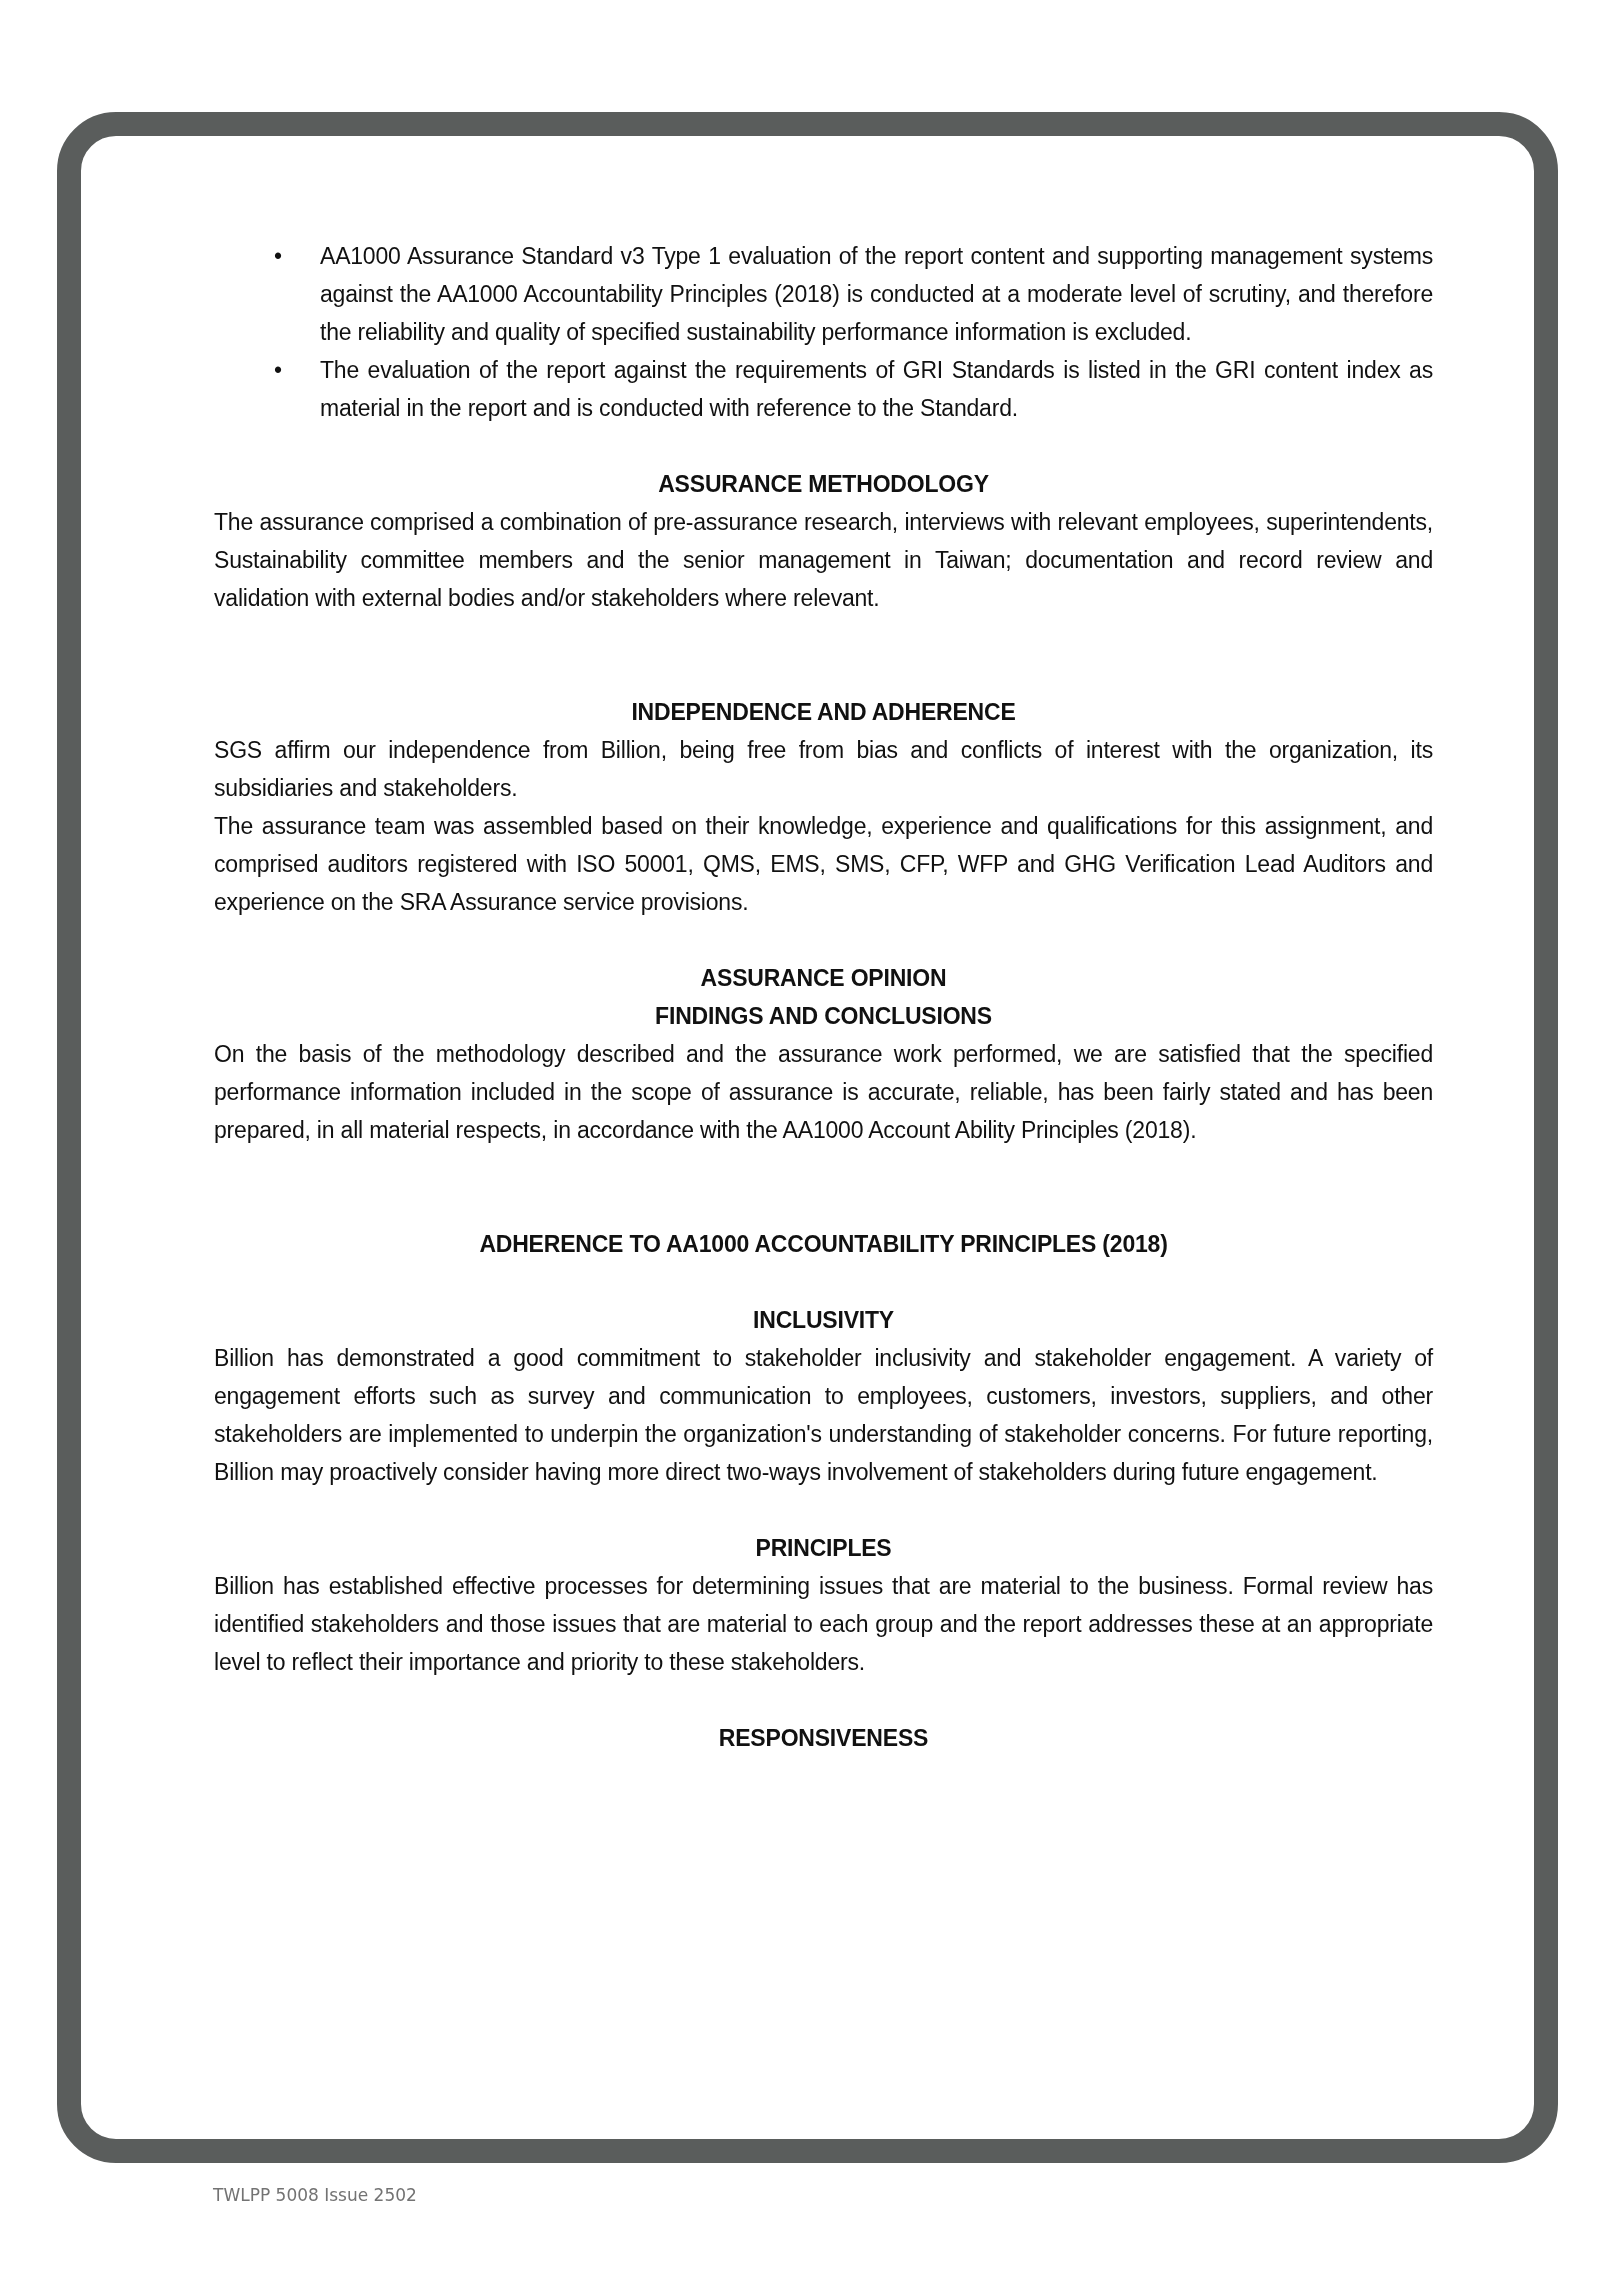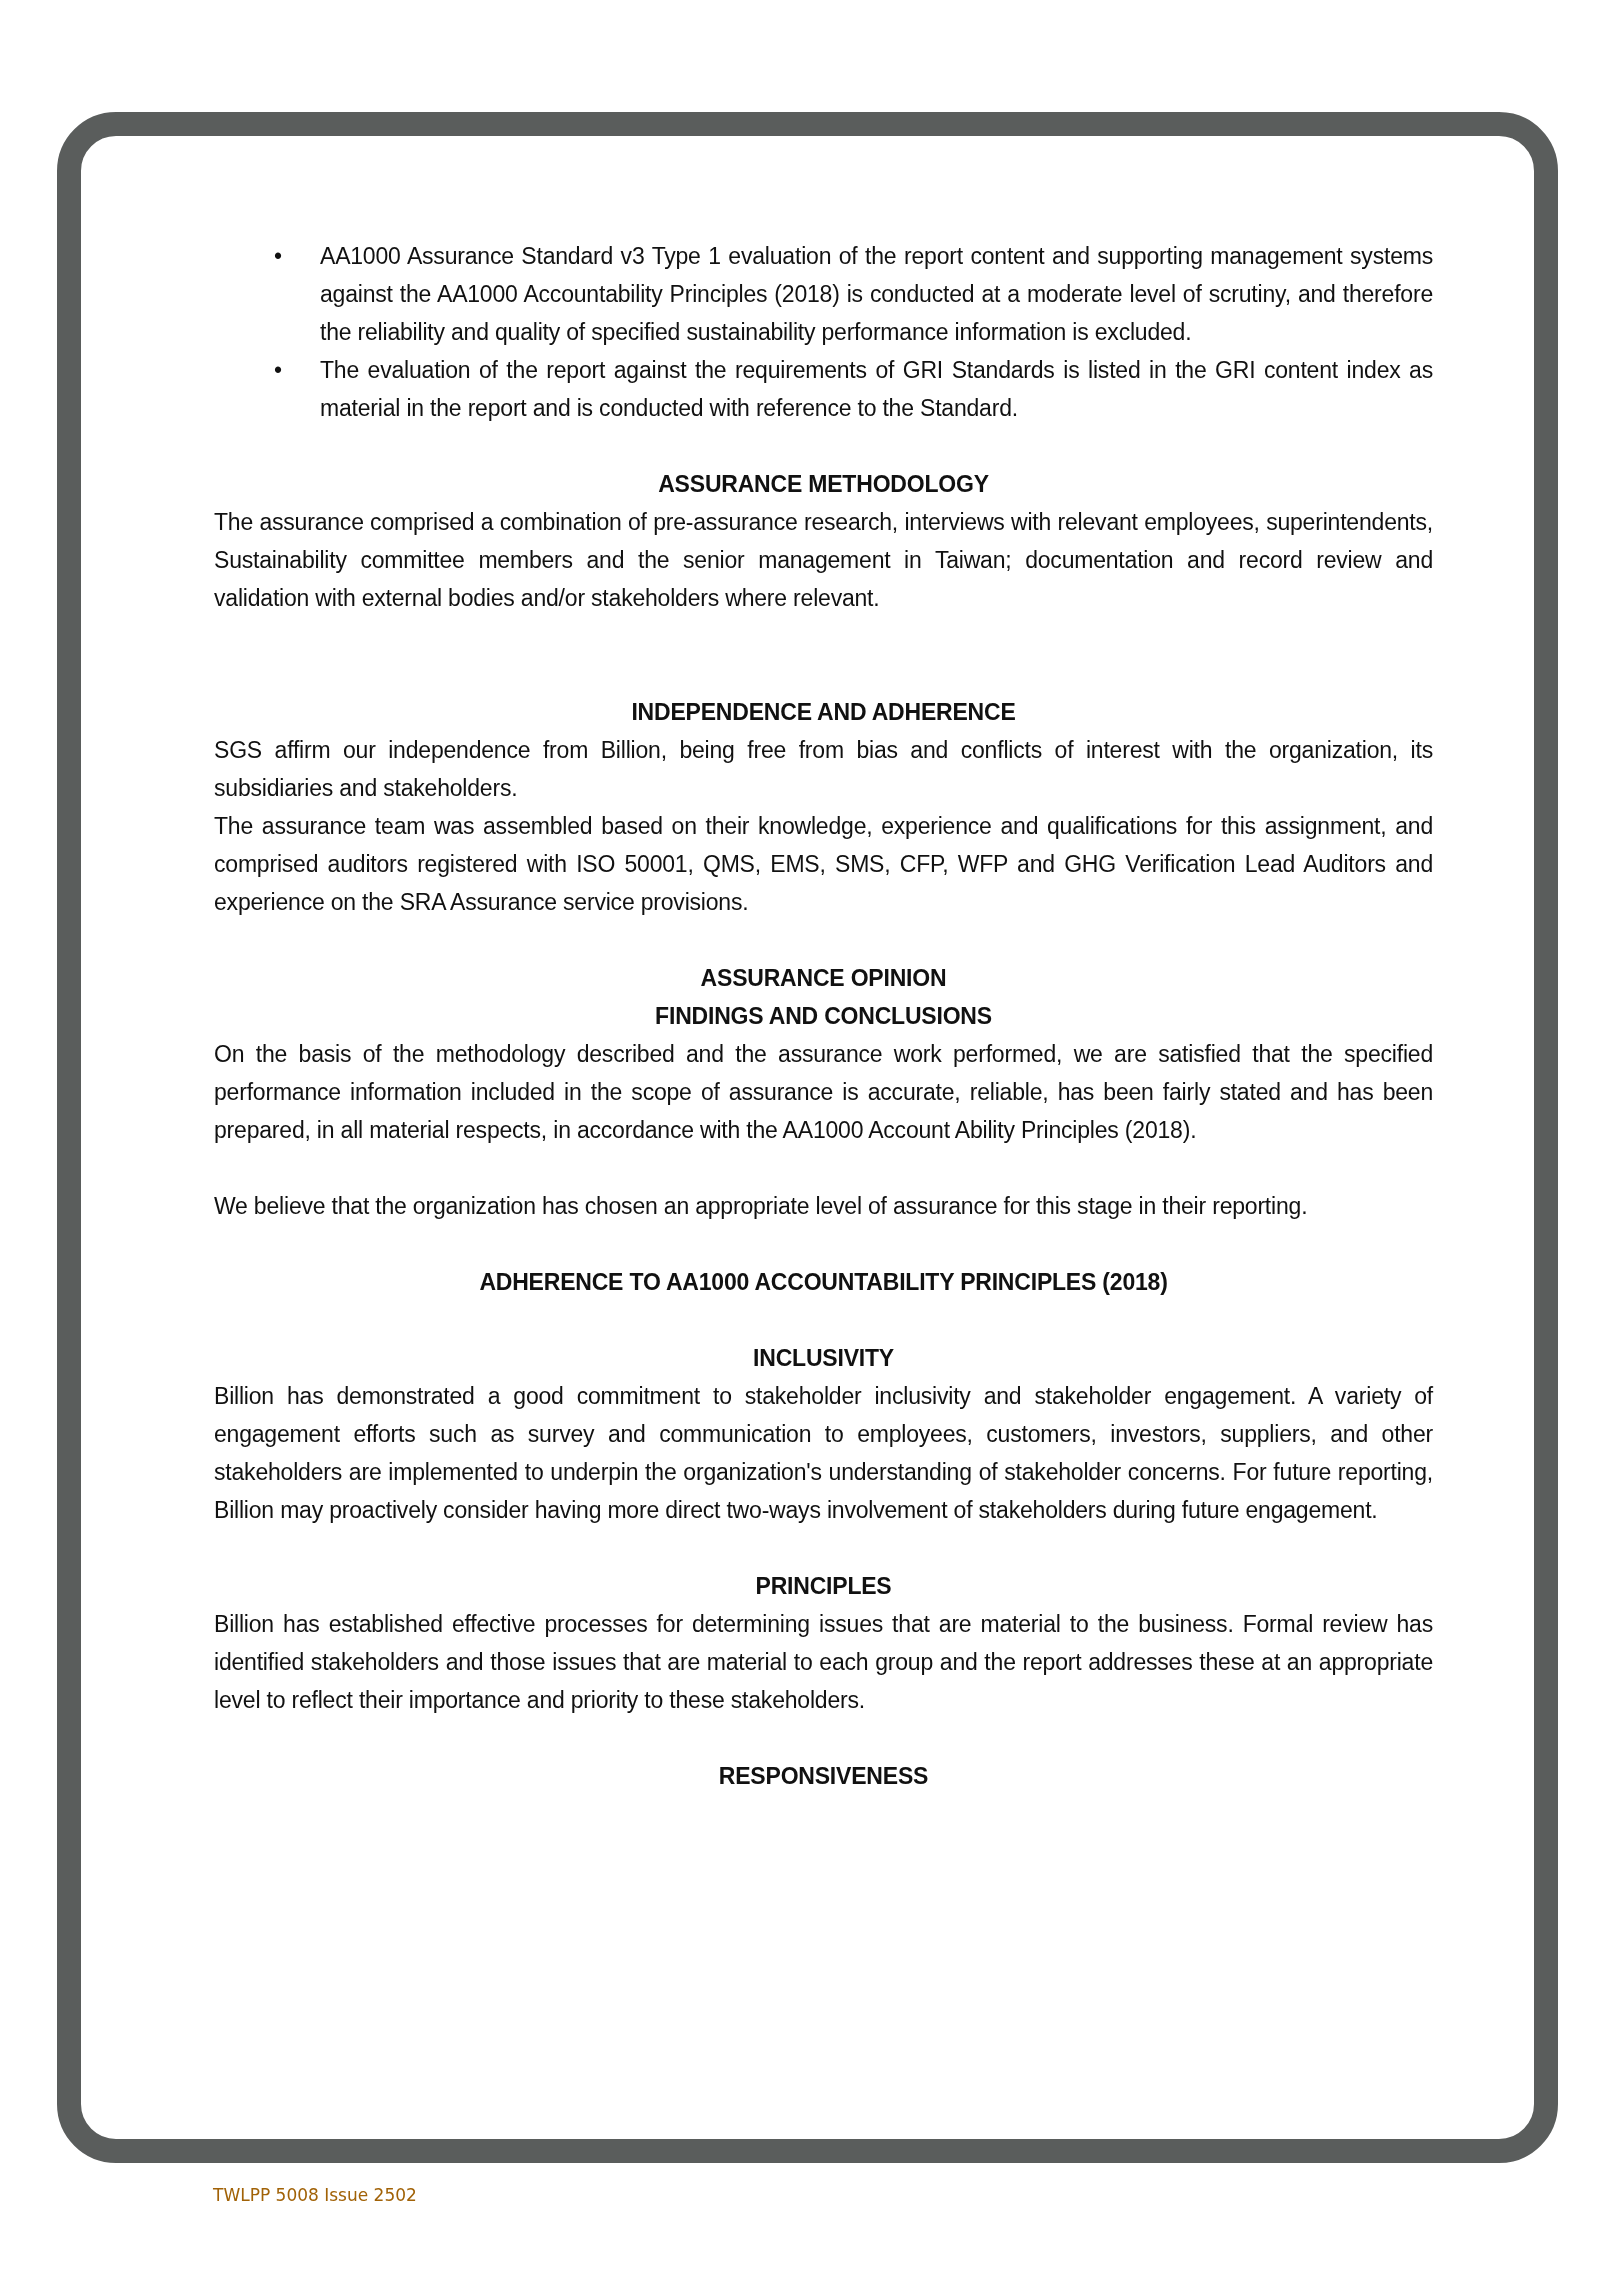--- a/index.html
+++ b/index.html
@@ -9,21 +9,21 @@
            box-sizing: border-box; border: 24.5px solid #5a5d5c; border-radius: 59px; background: #fff; }
   .content { position: absolute; left: 214px; top: 237px; width: 1219px; font-size: 23px;
              line-height: 38px; text-align: justify; letter-spacing: -0.2px; }
   .content p { margin: 0; }
   .gap { height: 38px; }
   .heading { font-weight: bold; text-align: center; }
   .bullets { list-style: none; margin: 0; padding: 0; }
   .bullets li { position: relative; padding-left: 106px; }
   .bullets li .dot { position: absolute; left: 60px; top: 0; }
   .footer { position: absolute; left: 213px; top: 2185px; font-family: "DejaVu Sans", sans-serif;
-            font-size: 17px; color: #a16207; }
+            font-size: 17px; color: #737373; }
 </style>
 </head>
 <body>
 
 <div class="frame"></div>
 
 <div class="content">
   <ul class="bullets">
     <li>
       <span class="dot">•</span>
@@ -44,21 +44,20 @@
 
   <p class="heading">INDEPENDENCE AND ADHERENCE</p>
   <p>SGS affirm our independence from Billion, being free from bias and conflicts of interest with the organization, its subsidiaries and stakeholders.</p>
   <p>The assurance team was assembled based on their knowledge, experience and qualifications for this assignment, and comprised auditors registered with ISO 50001, QMS, EMS, SMS, CFP, WFP and GHG Verification Lead Auditors and experience on the SRA Assurance service provisions.</p>
   <div class="gap"></div>
 
   <p class="heading">ASSURANCE OPINION</p>
   <p class="heading">FINDINGS AND CONCLUSIONS</p>
   <p>On the basis of the methodology described and the assurance work performed, we are satisfied that the specified performance information included in the scope of assurance is accurate, reliable, has been fairly stated and has been prepared, in all material respects, in accordance with the AA1000 Account Ability Principles (2018).</p>
   <div class="gap"></div>
-  <p>We believe that the organization has chosen an appropriate level of assurance for this stage in their reporting.</p>
   <div class="gap"></div>
 
   <p class="heading">ADHERENCE TO AA1000 ACCOUNTABILITY PRINCIPLES (2018)</p>
   <div class="gap"></div>
 
   <p class="heading">INCLUSIVITY</p>
   <p>Billion has demonstrated a good commitment to stakeholder inclusivity and stakeholder engagement. A variety of engagement efforts such as survey and communication to employees, customers, investors, suppliers, and other stakeholders are implemented to underpin the organization's understanding of stakeholder concerns. For future reporting, Billion may proactively consider having more direct two-ways involvement of stakeholders during future engagement.</p>
   <div class="gap"></div>
 
   <p class="heading">PRINCIPLES</p>

